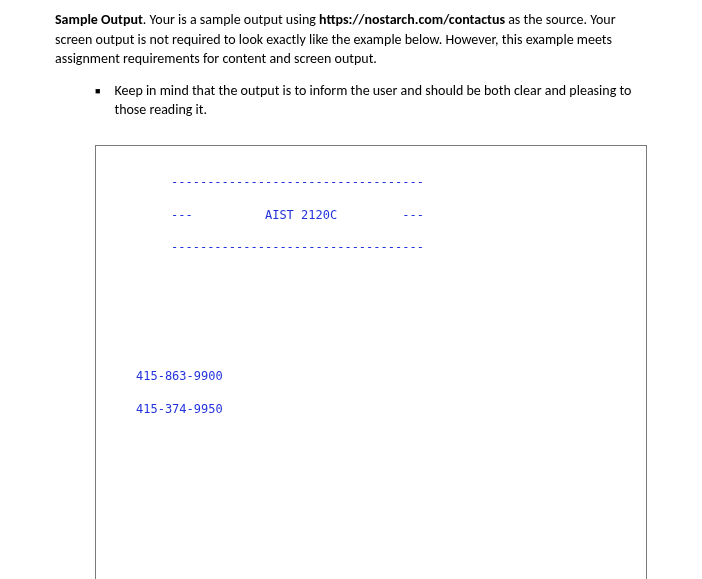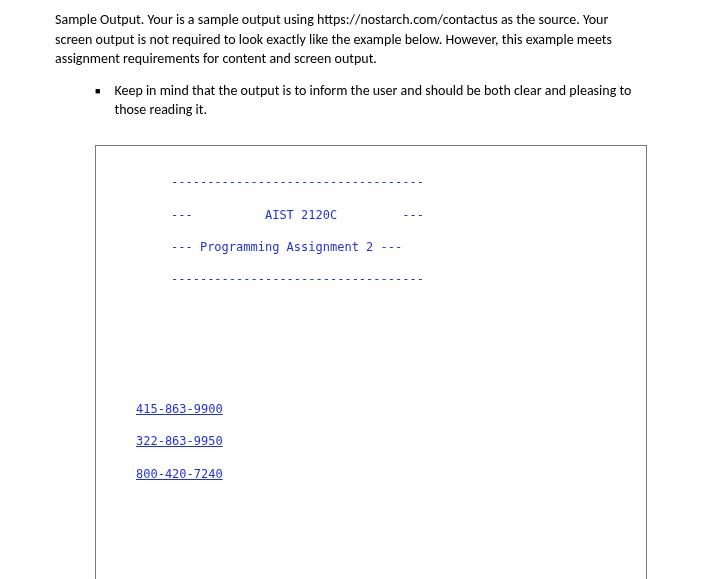--- a/index.html
+++ b/index.html
@@ -8,21 +8,21 @@
       font-size: 14px;
       color: #000;
       background: #fff;
       padding: 10px 55px 20px 55px;
       width: 702px;
     }
     .para {
       line-height: 1.4;
       margin-bottom: 12px;
     }
-    .bold { font-weight: normal; }
+    .bold { font-weight: bold; }
     .bullet-block {
       padding-left: 40px;
       margin-bottom: 20px;
     }
     .bullet-row {
       display: flex;
       align-items: flex-start;
       gap: 14px;
       line-height: 1.4;
     }
@@ -34,47 +34,45 @@
       border: 1px solid #7a7a7a;
       margin-left: 40px;
       margin-top: 25px;
       padding: 12px 10px 10px 10px;
       font-family: "Menlo", "Consolas", monospace;
       font-size: 12px;
       line-height: 1.35;
       white-space: pre;
     }
     .blue { color: #2233dd; }
-    .indent1 { padding-left: 30px; text-decoration: underline; }
+    .indent1 { padding-left: 30px; }
   </style>
 </head>
 <body>
 
 <div class="para">
   <span class="bold">Sample Output</span><span>. Your is a sample output using </span><span class="bold">https://nostarch.com/contactus</span><span> as the source. Your screen output is not required to look exactly like the example below. However, this example meets assignment requirements for content and screen output.</span>
 </div>
 
 <div class="bullet-block">
   <div class="bullet-row">
     <span class="bullet-mark">■</span>
     <span>Keep in mind that the output is to inform the user and should be both clear and pleasing to those reading it.</span>
   </div>
 </div>
 
 <div class="output-box">
 <div class="blue">         -----------------------------------</div>
 <div class="blue">         ---          AIST 2120C         ---</div>
-<div class="blue">         --- Programming Assignment 2 ---</div>
 <div class="blue">         -----------------------------------</div>
 <div class="blue"> </div>
 <div class="blue"> </div>
 <div class="blue"> </div>
 <div class="blue indent1">415-863-9900</div>
-<div class="blue indent1">322-863-9950</div>
-<div class="blue indent1">800-420-7240</div>
+<div class="blue indent1">415-374-9950</div>
 
 
 
 
 
 
 
 
 
 

